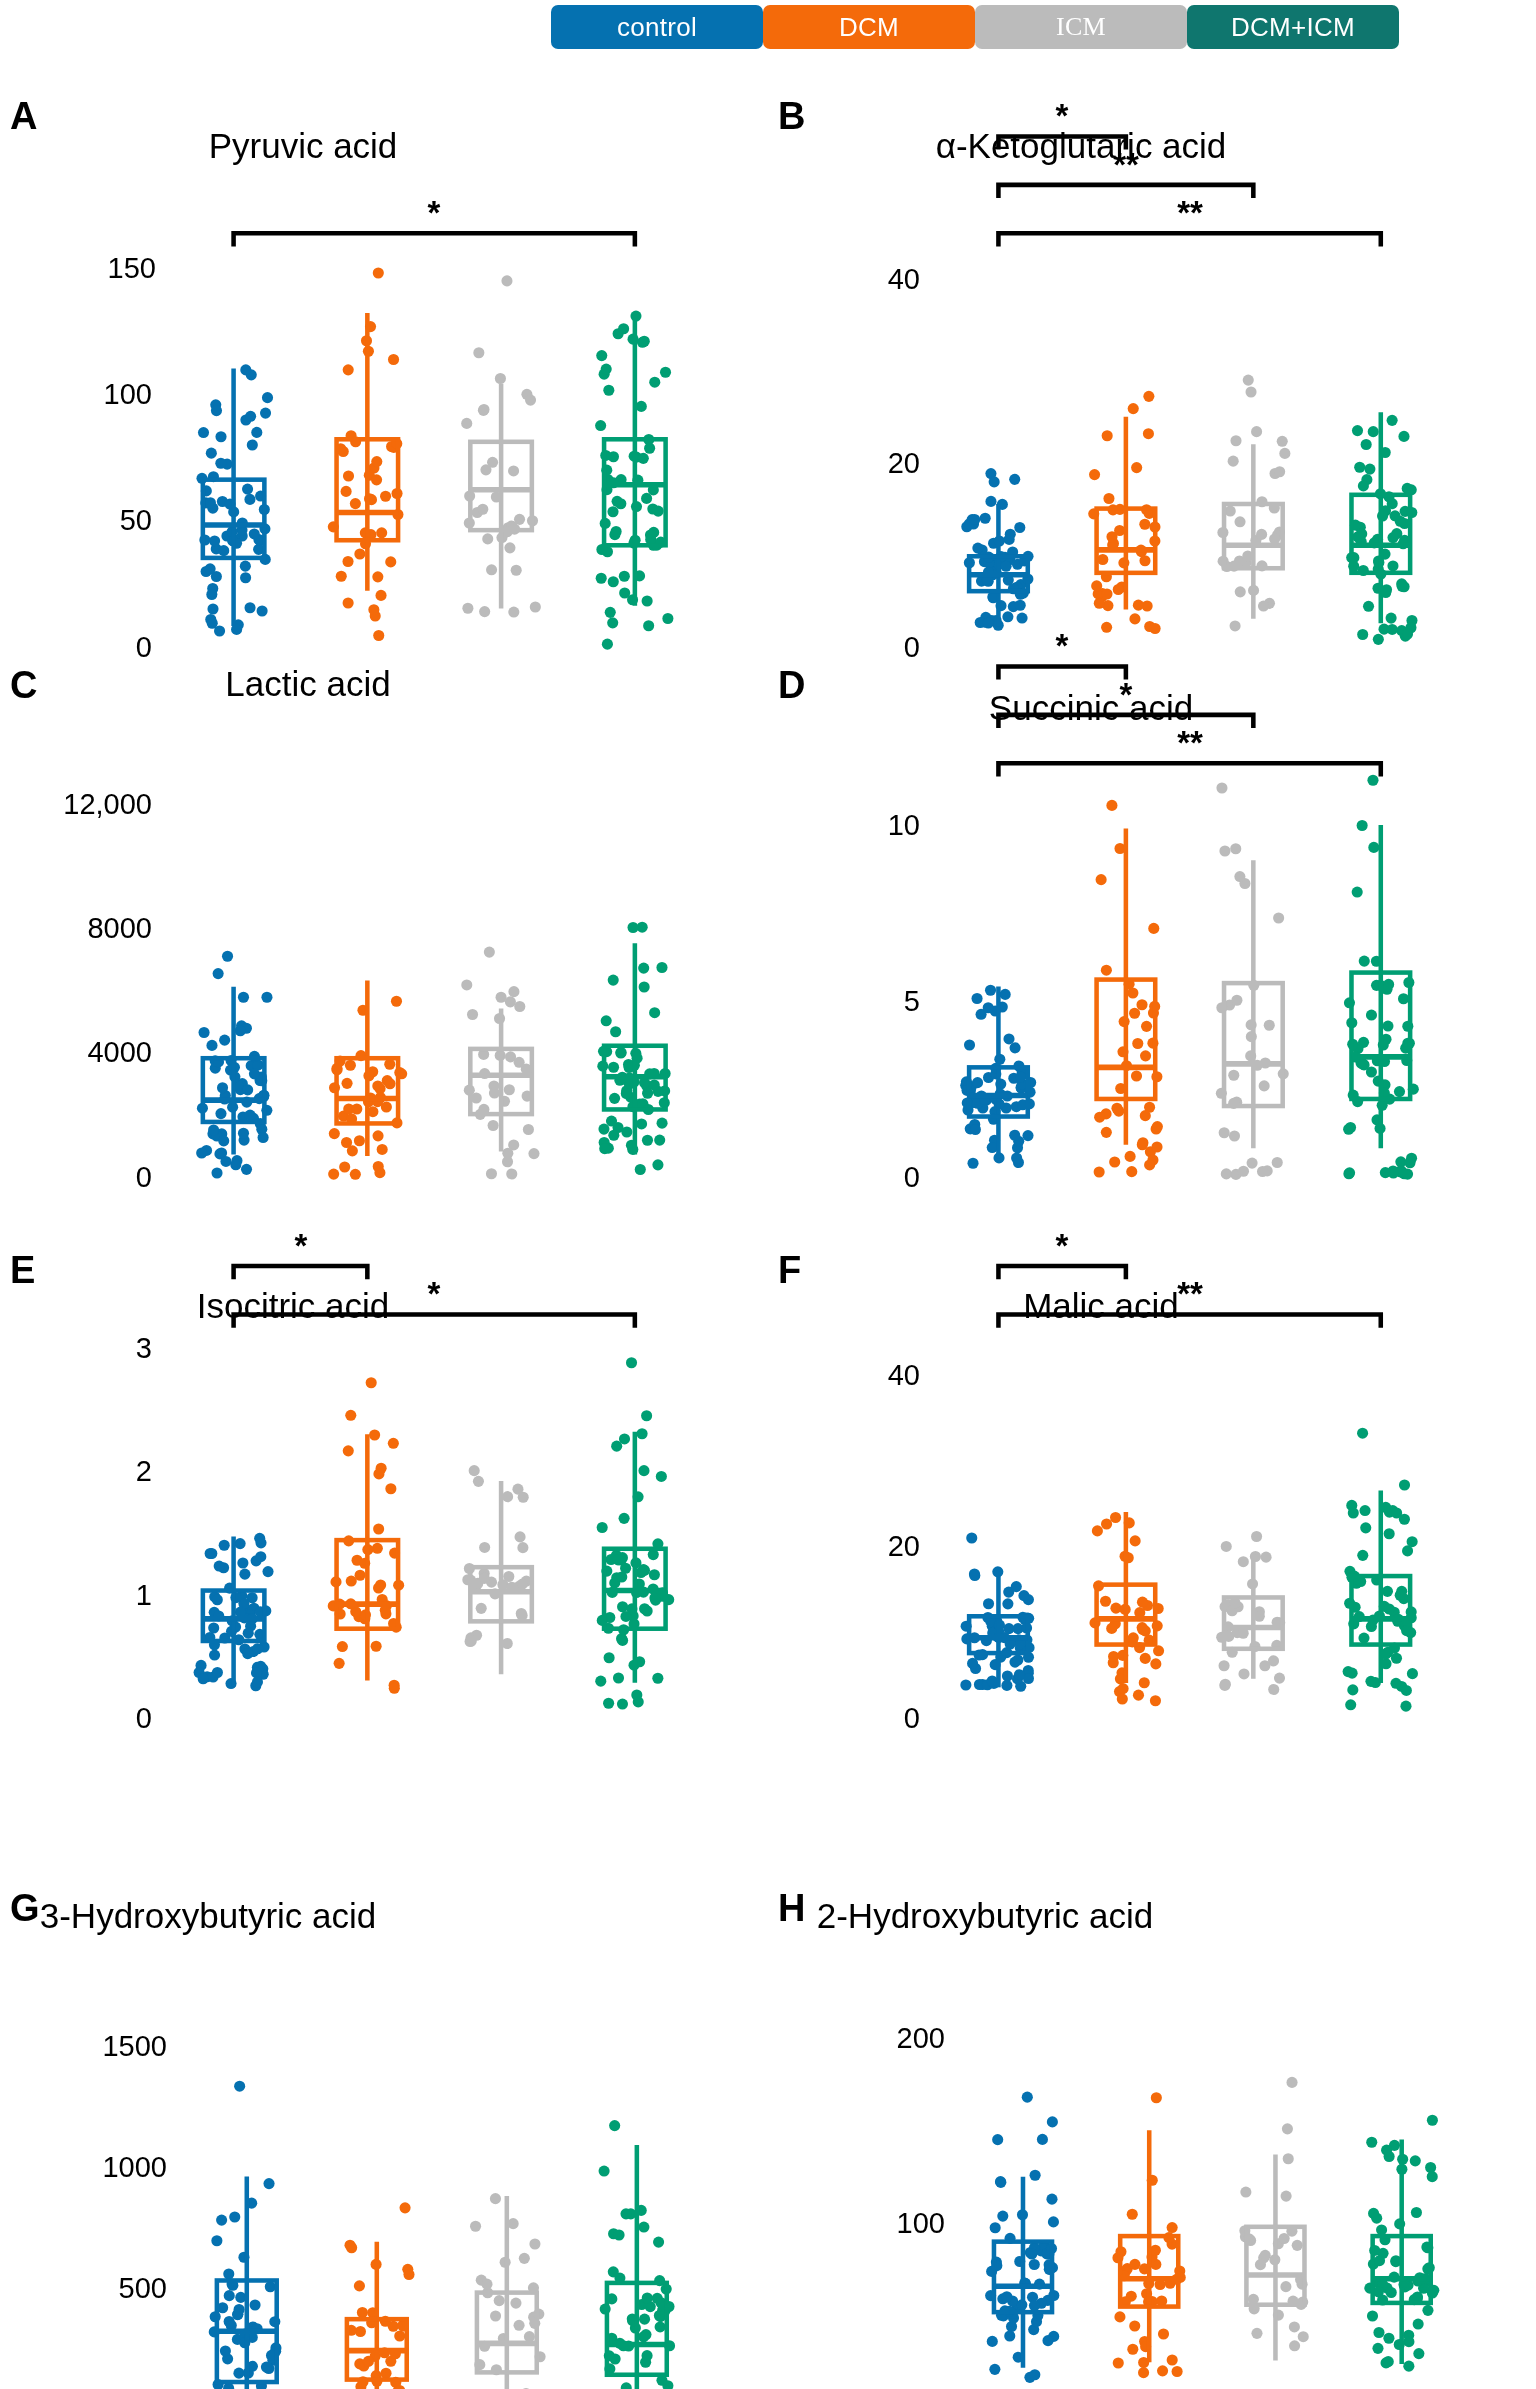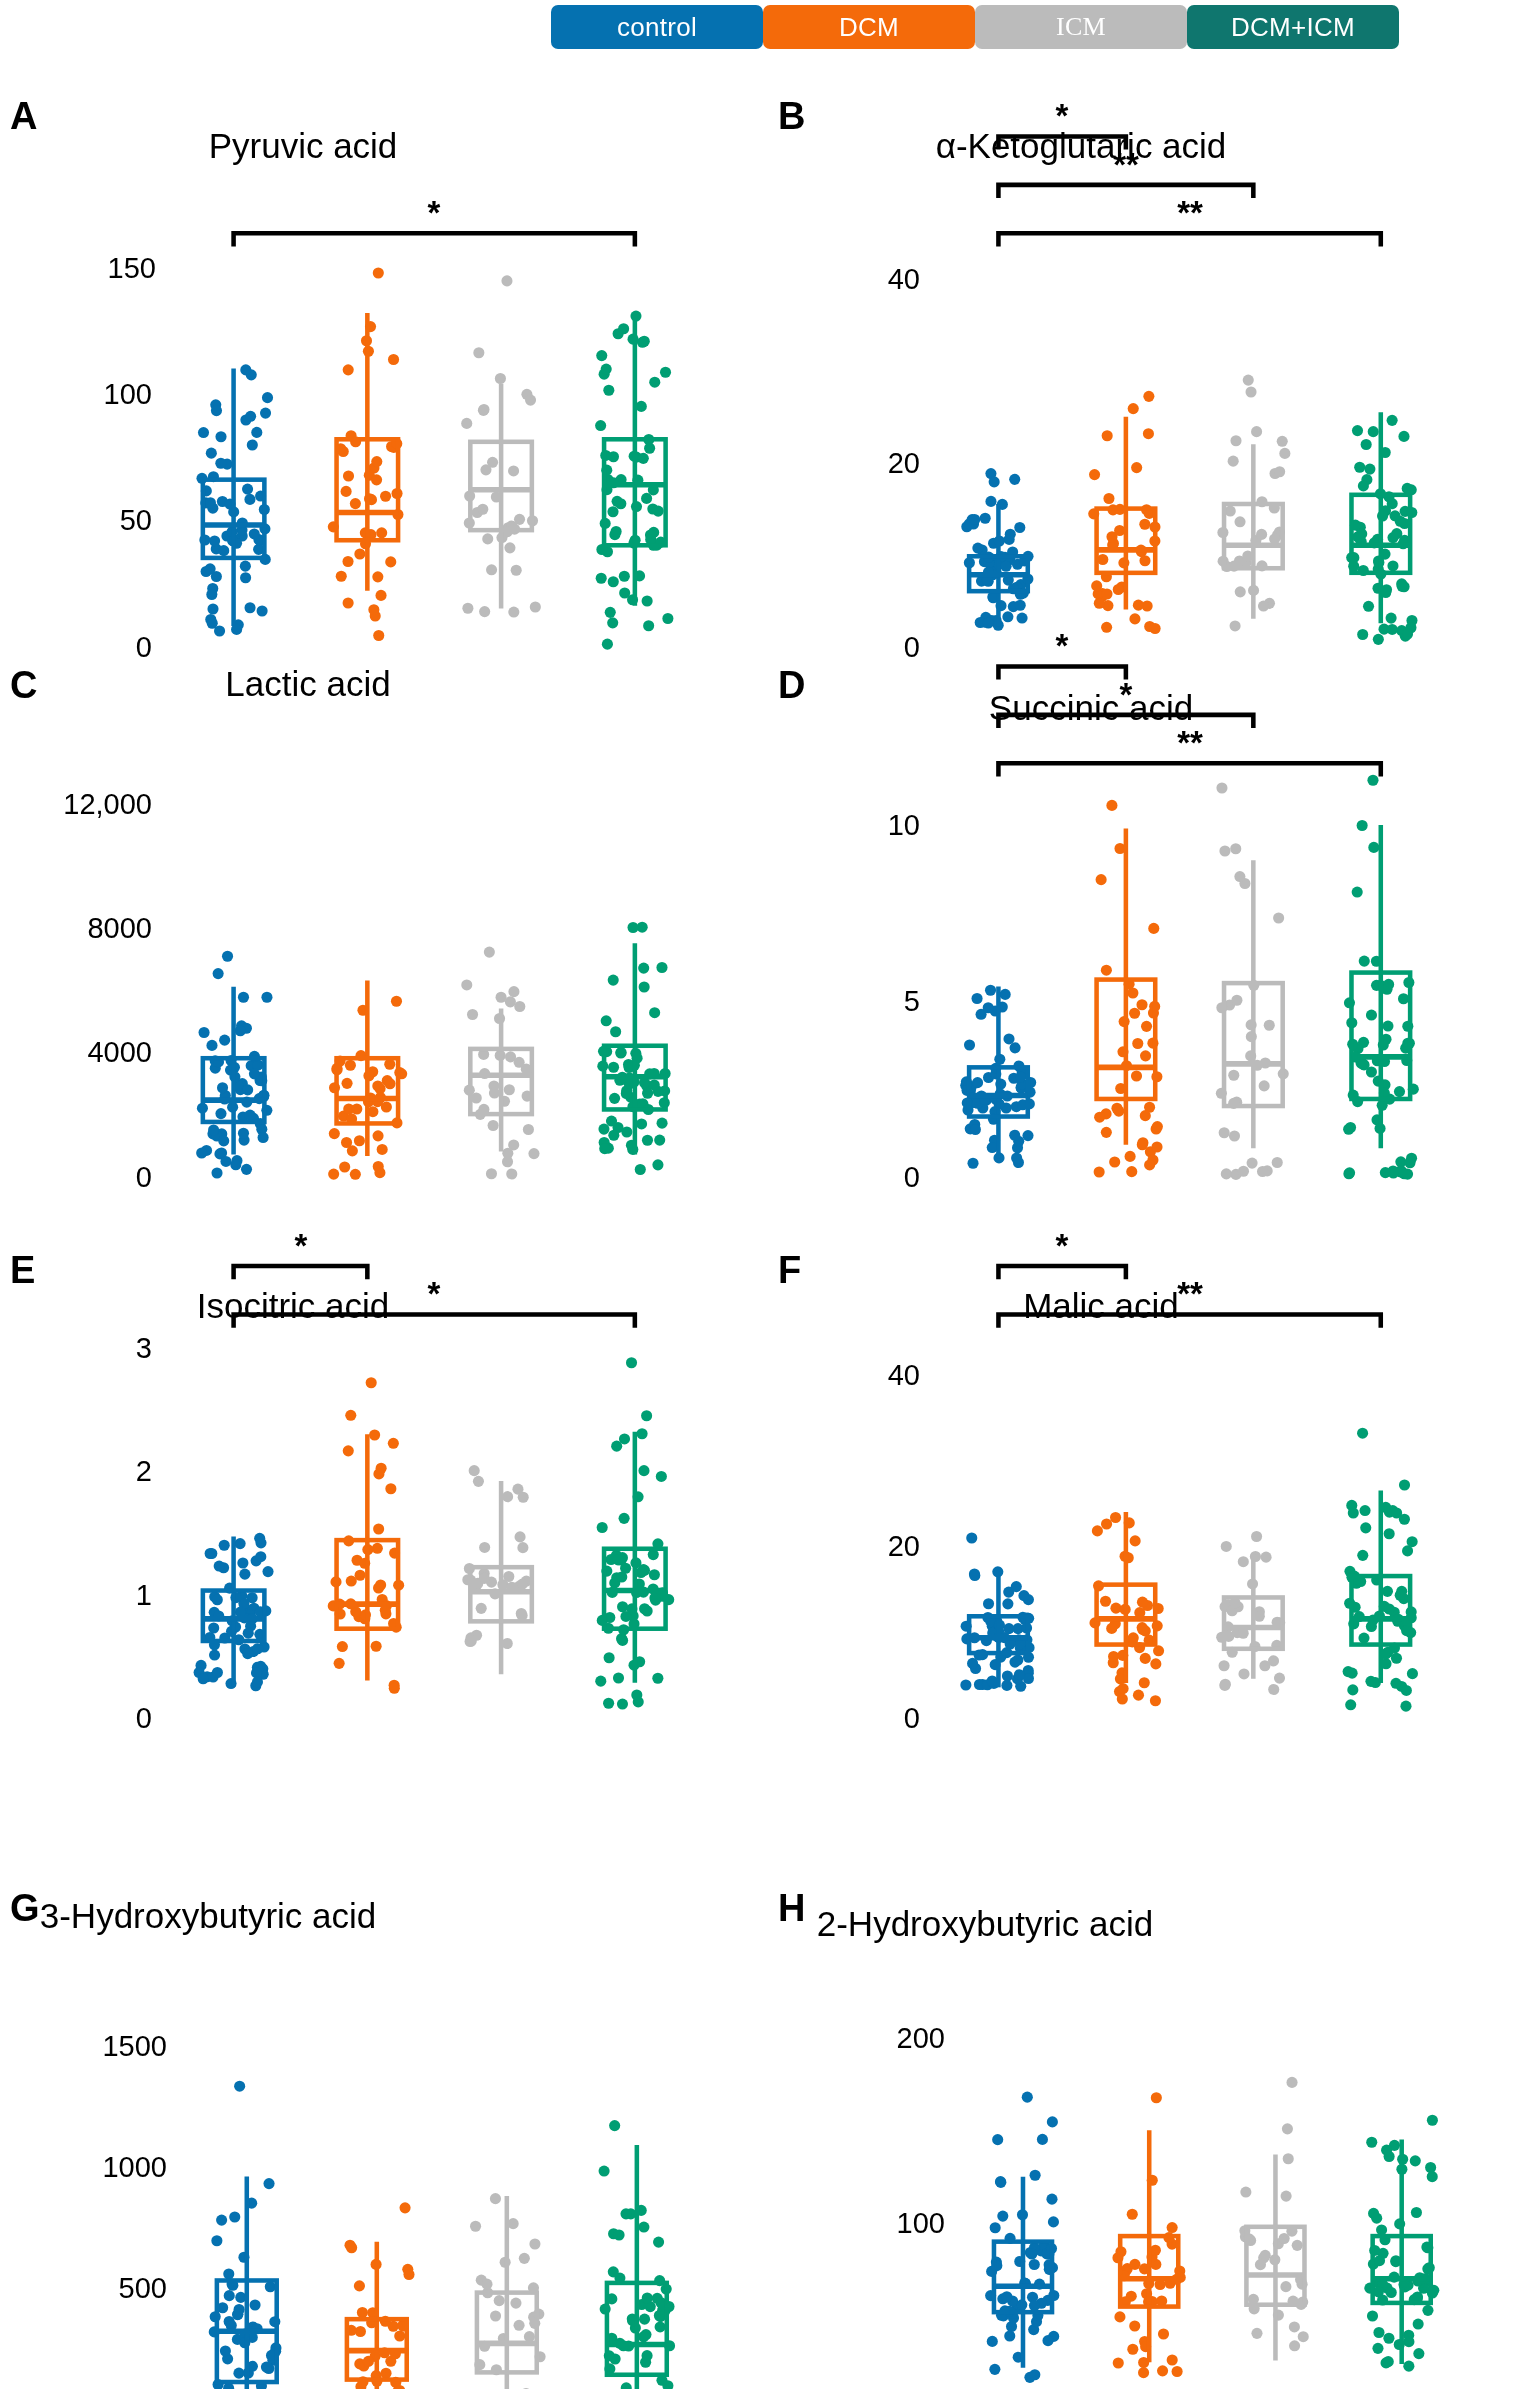--- a/index.html
+++ b/index.html
@@ -1608,21 +1608,21 @@
           <circle cx="1237.5" cy="1123.7" r="11" fill="#009E73"></circle>
           <circle cx="1198.5" cy="932.8" r="11" fill="#009E73"></circle>
           <line x1="1261.25" y1="608.1212121212121" x2="1261.25" y2="1115.6363636363637" stroke="#009E73" stroke-width="9"></line>
           <rect x="1202.0" y="881.0" width="118.5" height="181.9" fill="none" stroke="#009E73" stroke-width="9"></rect>
           <line x1="1202.025" y1="1003.1212121212121" x2="1320.475" y2="1003.1212121212121" stroke="#009E73" stroke-width="11"></line>
         </g>
       </svg>
     </div>
     <div class="panel" style="left: 768px; top: 1838px; width: 768px; height: 551px;">
       <div class="plabel" style="left: 10px; top: 51px;">H</div>
-      <div class="ptitle" style="left: 217px; top: 58px; transform: translateX(-50%); margin-top: 8px;">2-Hydroxybutyric acid</div>
+      <div class="ptitle" style="left: 217px; top: 58px; transform: translateX(-50%);">2-Hydroxybutyric acid</div>
       <div class="ytick" style="left: 0px; width: 177px; top: 385px;">100</div>
       <div class="ytick" style="left: 0px; width: 177px; top: 200px;">200</div>
       <svg width="768" height="551" style="position: absolute; left: 0px; top: 0px;" viewBox="0 0 1521 1091">
         <g>
           <circle cx="526.2" cy="973.5" r="11" fill="#0571B0"></circle>
           <circle cx="518.7" cy="1068.0" r="11" fill="#0571B0"></circle>
           <circle cx="482.3" cy="967.4" r="11" fill="#0571B0"></circle>
           <circle cx="563.4" cy="850.8" r="11" fill="#0571B0"></circle>
           <circle cx="495.5" cy="1028.1" r="11" fill="#0571B0"></circle>
           <circle cx="486.2" cy="950.5" r="11" fill="#0571B0"></circle>

